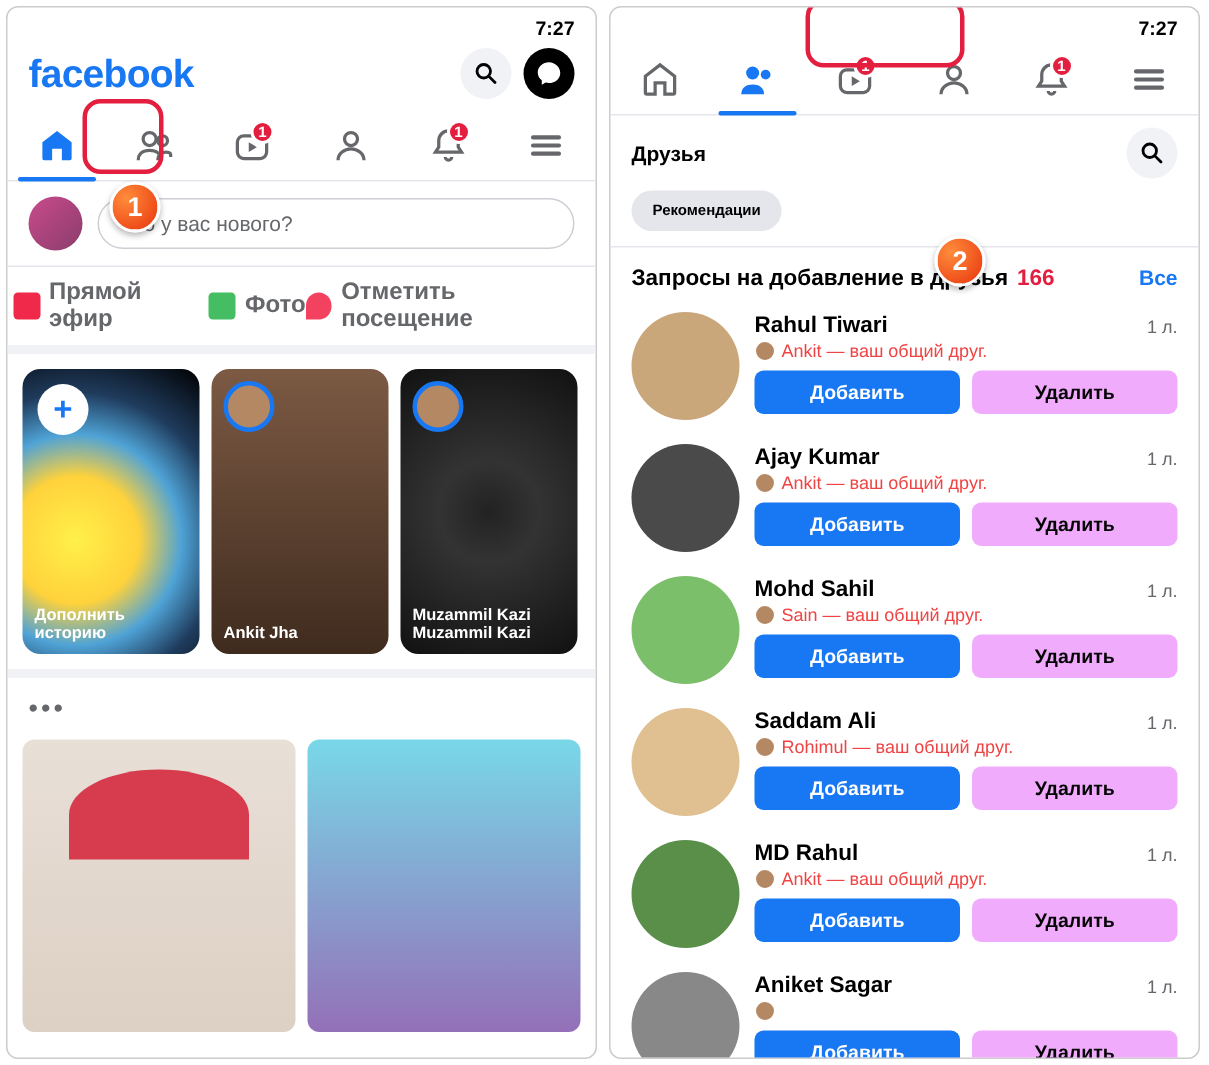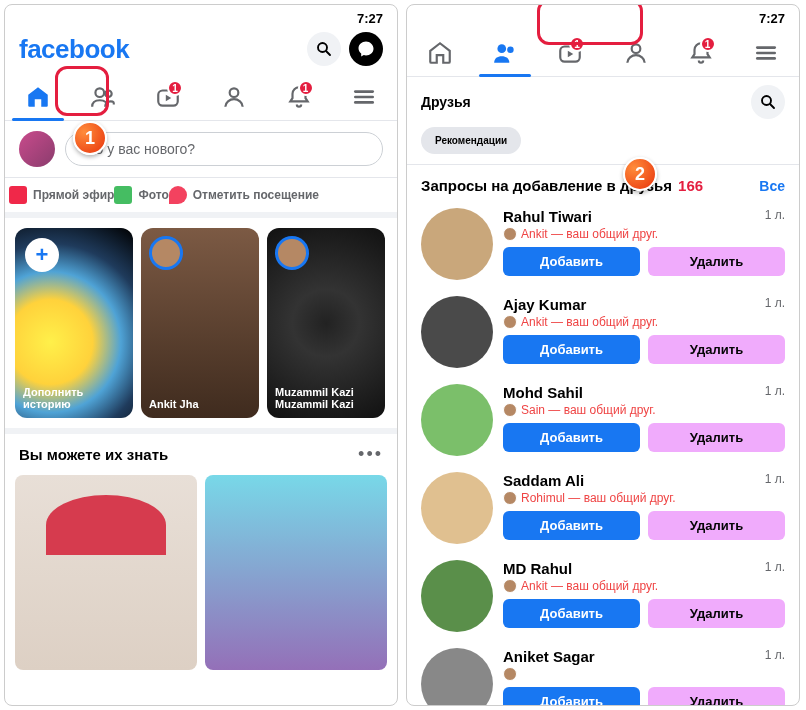--- a/index.html
+++ b/index.html
@@ -13,21 +13,21 @@
 .tabs { display: flex; justify-content: space-around; border-bottom: 1px solid #e4e6eb; padding: 4px 0 0; position: relative; }
 .tab { flex: 1; display: flex; align-items: center; justify-content: center; padding: 8px 0 10px; position: relative; color: #65676b; }
 .tab.active { color: #1877f2; }
 .tab.active::after { content: ''; position: absolute; bottom: -1px; left: 10%; width: 80%; height: 3px; background: #1877f2; border-radius: 2px; }
 .badge { position: absolute; top: 4px; right: 18px; background: #e41e3f; color: #fff; border-radius: 50%; width: 16px; height: 16px; font-size: 10px; font-weight: 700; display: flex; align-items: center; justify-content: center; border: 2px solid #fff; }
 .highlight { position: absolute; border: 3px solid #e41e3f; border-radius: 12px; pointer-events: none; z-index: 5; }
 .step-badge { position: absolute; width: 34px; height: 34px; border-radius: 50%; background: radial-gradient(circle at 30% 30%, #ff8c3b, #e8340c); border: 2px solid #fff; color: #fff; font-weight: 800; font-size: 18px; display: flex; align-items: center; justify-content: center; z-index: 6; box-shadow: 0 2px 4px rgba(0,0,0,0.3); }
 .composer { display: flex; align-items: center; gap: 10px; padding: 10px 14px; border-bottom: 1px solid #e4e6eb; }
 .avatar-sm { width: 36px; height: 36px; border-radius: 50%; background: linear-gradient(135deg,#c94b8c,#8a3c6d); }
 .composer-input { flex: 1; border: 1px solid #ccd0d5; border-radius: 20px; padding: 8px 14px; color: #65676b; font-size: 14px; }
-.actions-row { display: flex; justify-content: flex-start; padding: 8px 4px; border-bottom: 6px solid #f0f2f5; font-size: 12px; font-weight: 600; color: #65676b; }
+.actions-row { display: flex; justify-content: center; padding: 8px 4px; border-bottom: 6px solid #f0f2f5; font-size: 16px; font-weight: 600; color: #65676b; }
 .action-item { display: flex; align-items: center; gap: 6px; }
 .action-item .ico { width: 18px; height: 18px; border-radius: 3px; }
 .stories { display: flex; gap: 8px; padding: 10px 10px 10px 10px; border-bottom: 6px solid #f0f2f5; overflow: hidden; }
 .story { flex: 0 0 118px; height: 190px; border-radius: 12px; position: relative; overflow: hidden; color: #fff; font-size: 11px; font-weight: 700; display: flex; align-items: flex-end; padding: 8px; }
 .story1 { background: radial-gradient(circle at 30% 60%, #fff04a 0%, #ffd23b 30%, #4fa3d6 50%, #1f3b5c 70%, #000 100%); }
 .story2 { background: linear-gradient(180deg,#7c5a44 0%, #3f2b1e 100%); }
 .story3 { background: radial-gradient(circle at 50% 50%, #222 0%, #333 30%, #111 100%); }
 .add-story { position: absolute; top: 10px; left: 10px; width: 34px; height: 34px; border-radius: 50%; background: #fff; color: #1877f2; font-size: 22px; font-weight: 700; display: flex; align-items: center; justify-content: center; }
 .story-ring { position: absolute; top: 8px; left: 8px; width: 34px; height: 34px; border-radius: 50%; border: 3px solid #1877f2; background: #b58864; }
 .section-row { display: flex; align-items: center; justify-content: space-between; padding: 10px 14px 4px; }
@@ -44,21 +44,21 @@
 .chips { display: flex; gap: 8px; padding: 4px 14px 10px; border-bottom: 1px solid #e4e6eb; }
 .chip { background: #e4e6eb; border-radius: 18px; padding: 8px 14px; font-size: 10px; font-weight: 600; }
 .req-head { display: flex; align-items: baseline; gap: 6px; padding: 12px 14px 8px; }
 .req-head h3 { font-size: 15px; font-weight: 700; }
 .req-count { color: #e41e3f; font-weight: 700; font-size: 15px; }
 .req-all { margin-left: auto; color: #1877f2; font-size: 14px; font-weight: 600; }
 .friend-list { overflow: hidden; }
 .friend-item { display: flex; gap: 10px; padding: 6px 14px 10px; }
 .friend-avatar { width: 72px; height: 72px; border-radius: 50%; background: linear-gradient(135deg,#c9a77b,#8a6446); flex-shrink: 0; }
 .friend-body { flex: 1; min-width: 0; }
-.friend-top { display: flex; justify-content: space-between; align-items: flex-start; }
+.friend-top { display: flex; justify-content: space-between; align-items: flex-end; }
 .friend-name { font-size: 15px; font-weight: 700; }
 .friend-time { font-size: 12px; color: #65676b; }
 .friend-mutual { font-size: 12px; color: #ef4444; display: flex; align-items: center; gap: 4px; margin: 2px 0 6px; }
 .mutual-avatar { width: 14px; height: 14px; border-radius: 50%; background: #b58864; border: 1px solid #fff; }
 .friend-btns { display: flex; gap: 8px; }
 .btn { flex: 1; border-radius: 6px; padding: 7px 0; font-size: 13px; font-weight: 700; text-align: center; border: none; }
 .btn-primary { background: #1877f2; color: #fff; }
 .btn-secondary { background: #f0abfc; color: #050505; }
 svg { display: block; }
 </style>
@@ -161,21 +161,20 @@
     <div class="story story3">
       <div class="story-ring"></div>
       <div style="display:flex;flex-direction:column">
         <span>Muzammil Kazi</span>
         <span>Muzammil Kazi</span>
       </div>
     </div>
   </div>
 
   <div class="section-row">
-    <h3>Вы можете их знать</h3>
     <span class="dots">•••</span>
   </div>
   <div class="pymk">
     <div class="pymk-card pymk1">
         <div class="hat"></div>
       </div>
     <div class="pymk-card pymk2"></div>
   </div>
 </div>
 

